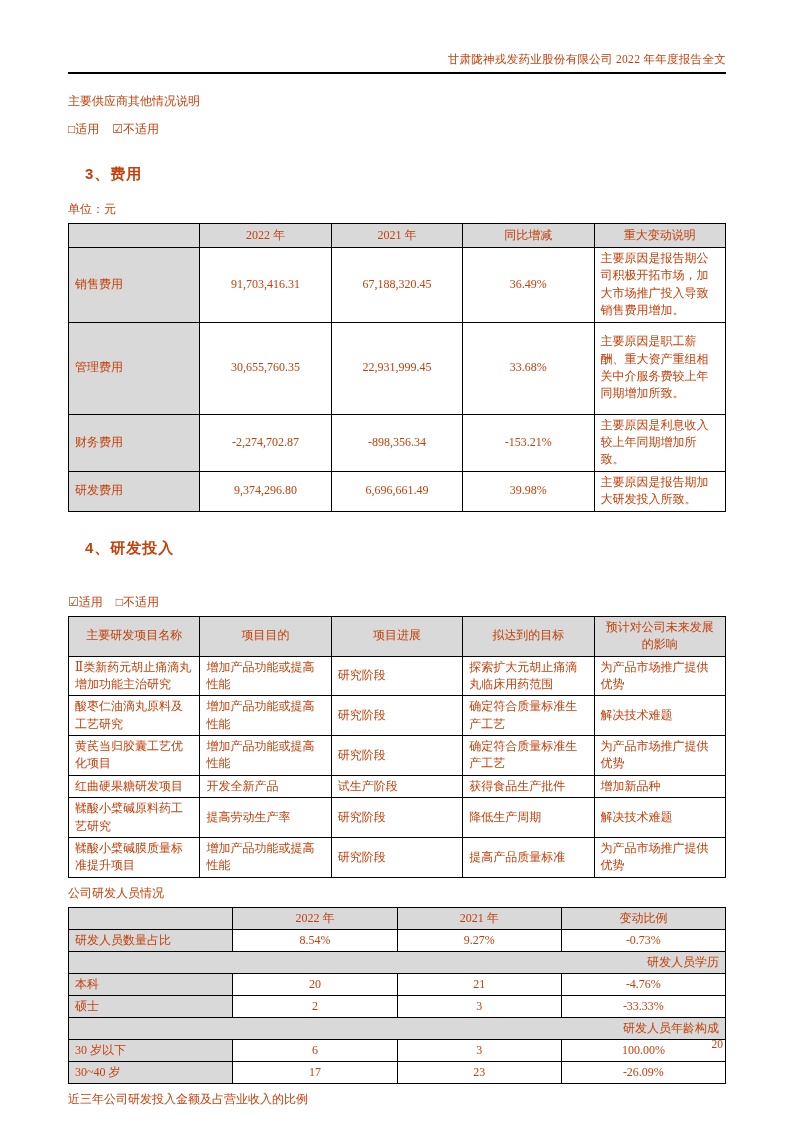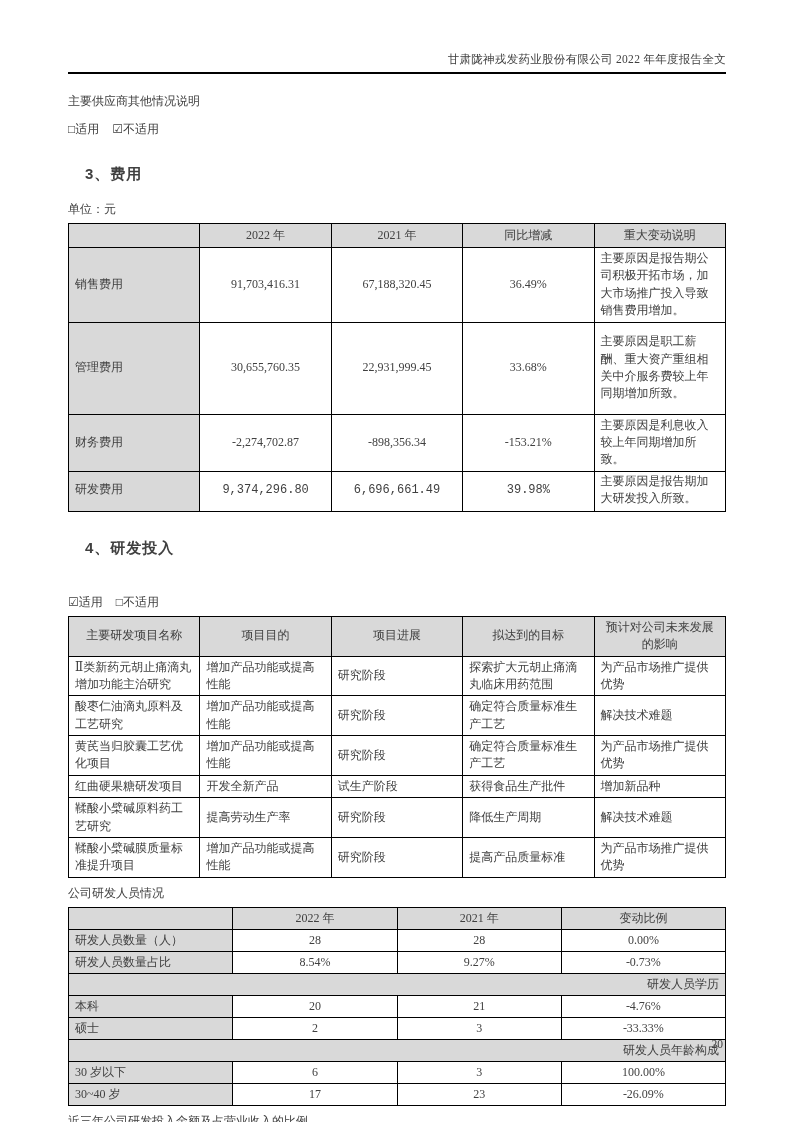--- a/index.html
+++ b/index.html
@@ -1,18 +1,18 @@
 <!DOCTYPE html>
 <html><head>
 <meta charset="utf-8">
 <style>
   html,body { margin:0; padding:0; background:#ffffff; }
   .page {
     position:relative; width:793px; height:1122px; background:#ffffff;
-    font-family:"Liberation Serif","DejaVu Serif",serif; color:#404040;
+    font-family:"Liberation Serif","DejaVu Serif",serif; color:#c2410c;
     overflow:hidden;
   }
   .content { position:absolute; left:68px; top:0; width:658px; }
   .doc-header { padding-top:52px; text-align:right; font-size:11.5px; letter-spacing:0.3px; }
   .header-rule { border-bottom:2px solid #000; margin-top:5px; }
   .note-title { margin:19px 0 0 0; font-size:12px; }
   .checkline { margin:11px 0 0 0; font-size:12px; }
   .checkline .cb { margin-right:10px; }
   h3.sec {
     margin:27px 0 0 17px; font-size:15px; font-weight:bold;
@@ -85,21 +85,21 @@
         <td class="num">33.68%</td>
         <td class="txt">主要原因是职工薪酬、重大资产重组相关中介服务费较上年同期增加所致。</td>
       </tr>
       <tr style="height:48px;">
         <td class="lab">财务费用</td>
         <td class="num">-2,274,702.87</td>
         <td class="num">-898,356.34</td>
         <td class="num">-153.21%</td>
         <td class="txt">主要原因是利息收入较上年同期增加所致。</td>
       </tr>
-      <tr style="height:34px;font-family:Liberation Mono, monospace;">
+      <tr style="height:34px;">
         <td class="lab">研发费用</td>
         <td class="num">9,374,296.80</td>
         <td class="num">6,696,661.49</td>
         <td class="num">39.98%</td>
         <td class="txt">主要原因是报告期加大研发投入所致。</td>
       </tr>
     </tbody>
       </table>
 
     <h3 class="sec">4、研发投入</h3>
@@ -179,26 +179,20 @@
           <col>
         </colgroup>
       <tbody>
           <tr>
         <th></th>
         <th>2022 年</th>
         <th>2021 年</th>
         <th>变动比例</th>
       </tr>
       <tr>
-        <td class="lab">研发人员数量（人）</td>
-        <td class="num">28</td>
-        <td class="num">28</td>
-        <td class="num">0.00%</td>
-      </tr>
-      <tr>
         <td class="lab">研发人员数量占比</td>
         <td class="num">8.54%</td>
         <td class="num">9.27%</td>
         <td class="num">-0.73%</td>
       </tr>
       <tr class="secrow">
         <td colspan="4">研发人员学历</td>
       </tr>
       <tr>
         <td class="lab">本科</td>

